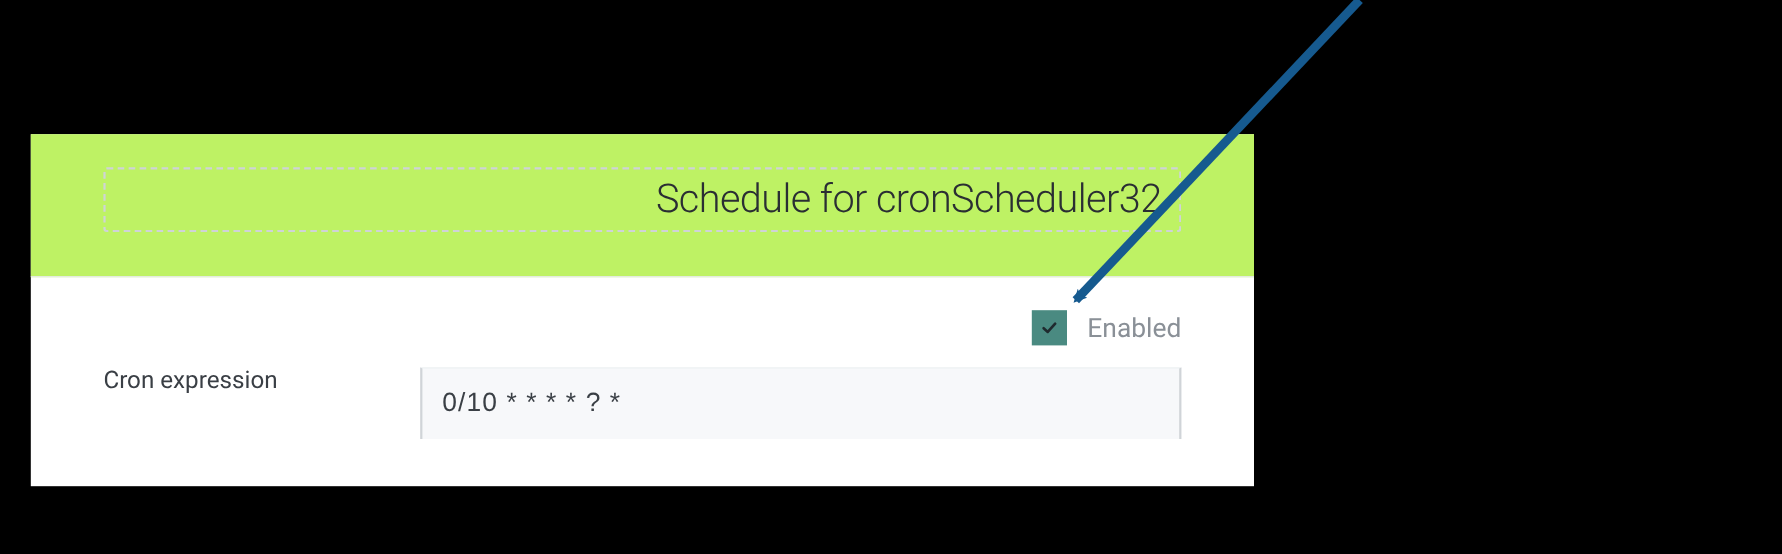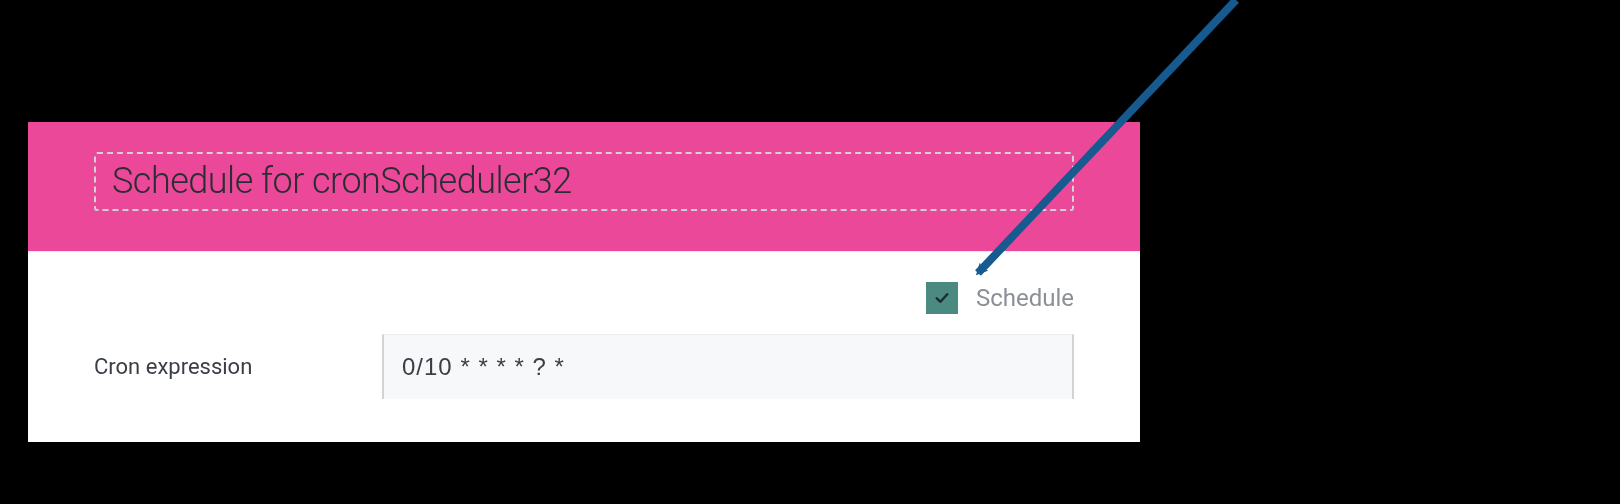--- a/index.html
+++ b/index.html
@@ -17,23 +17,24 @@
     }
     .panel {
       position: absolute;
       left: 28px;
       top: 122px;
       width: 1112px;
       height: 320px;
       background: #ffffff;
     }
     .header {
-      background: #ec4899;
+      background: #bef264;
       padding: 30px 66px 40px 66px;
       border-bottom: 1px solid #e8eaed;
+      text-align: right;
     }
     .title-box {
       border: 2px dashed #cfd3d7;
       border-radius: 3px;
       padding: 4px 16px;
       font-size: 36px;
       font-weight: 300;
       color: #2a2e33;
       letter-spacing: -0.5px;
       line-height: 1.3;
@@ -59,21 +60,20 @@
       width: 18px;
       height: 18px;
     }
     .enabled-label {
       font-size: 24px;
       color: #8a9097;
       font-weight: 400;
     }
     .form-row {
       display: flex;
-      align-items: center;
       padding: 0 66px;
       gap: 0;
     }
     .form-label {
       font-size: 22px;
       color: #3a3f45;
       font-weight: 400;
       width: 288px;
       flex-shrink: 0;
     }
@@ -109,21 +109,21 @@
   <div class="header">
     <div class="title-box">Schedule for cronScheduler32</div>
   </div>
 
   <div class="enabled-row">
     <div class="checkbox">
       <svg viewBox="0 0 24 24">
         <path d="M5 12.5 L10 17 L19 7" stroke="#1f2a2e" stroke-width="3.2" fill="none" stroke-linecap="round" stroke-linejoin="round"></path>
       </svg>
     </div>
-    <span class="enabled-label">Schedule</span>
+    <span class="enabled-label">Enabled</span>
   </div>
 
   <div class="form-row">
     <div class="form-label">Cron expression</div>
     <div class="form-input-wrap">
       <input class="form-input" type="text" value="0/10 * * * * ? *" style="">
     </div>
   </div>
 </div>
 

